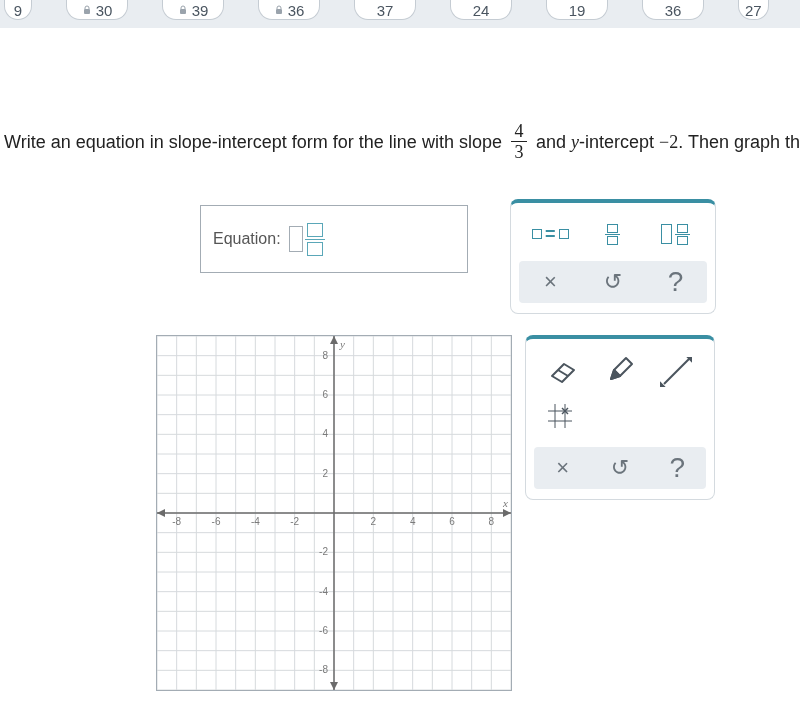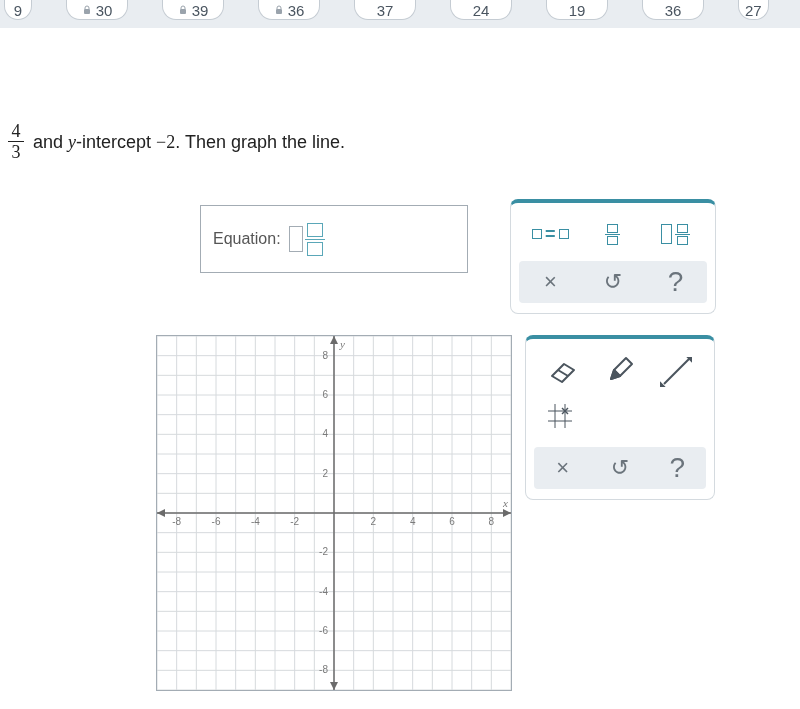--- a/index.html
+++ b/index.html
@@ -208,20 +208,21 @@
   <div class="nav-pill">
       <span>36</span>
     </div>
   <div style="width:22px"></div>
   <div class="nav-pill edge">
       <span>27</span>
     </div>
 </div>
 
 <div class="question">
+  <span>Write an equation in slope-intercept form for the line with slope </span>
   <span class="ifrac">
     <span>4</span>
     <span class="fbar"></span>
     <span>3</span>
   </span>
   <span> and </span><span class="yvar">y</span><span>-intercept </span><span class="neg">−2</span><span>. Then graph the line.</span>
 </div>
 
 <div class="work-area">
 

